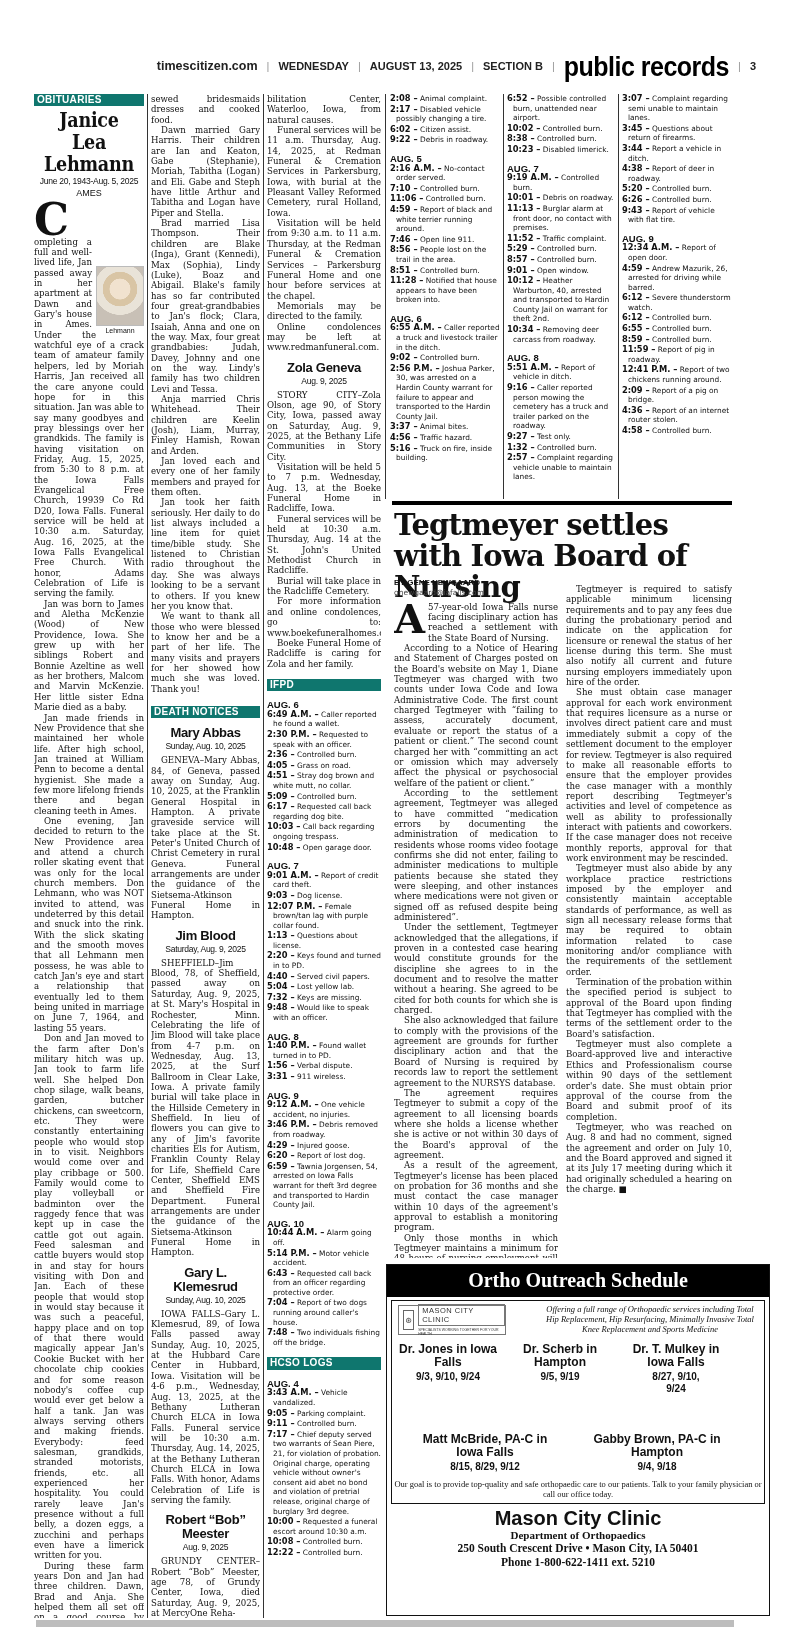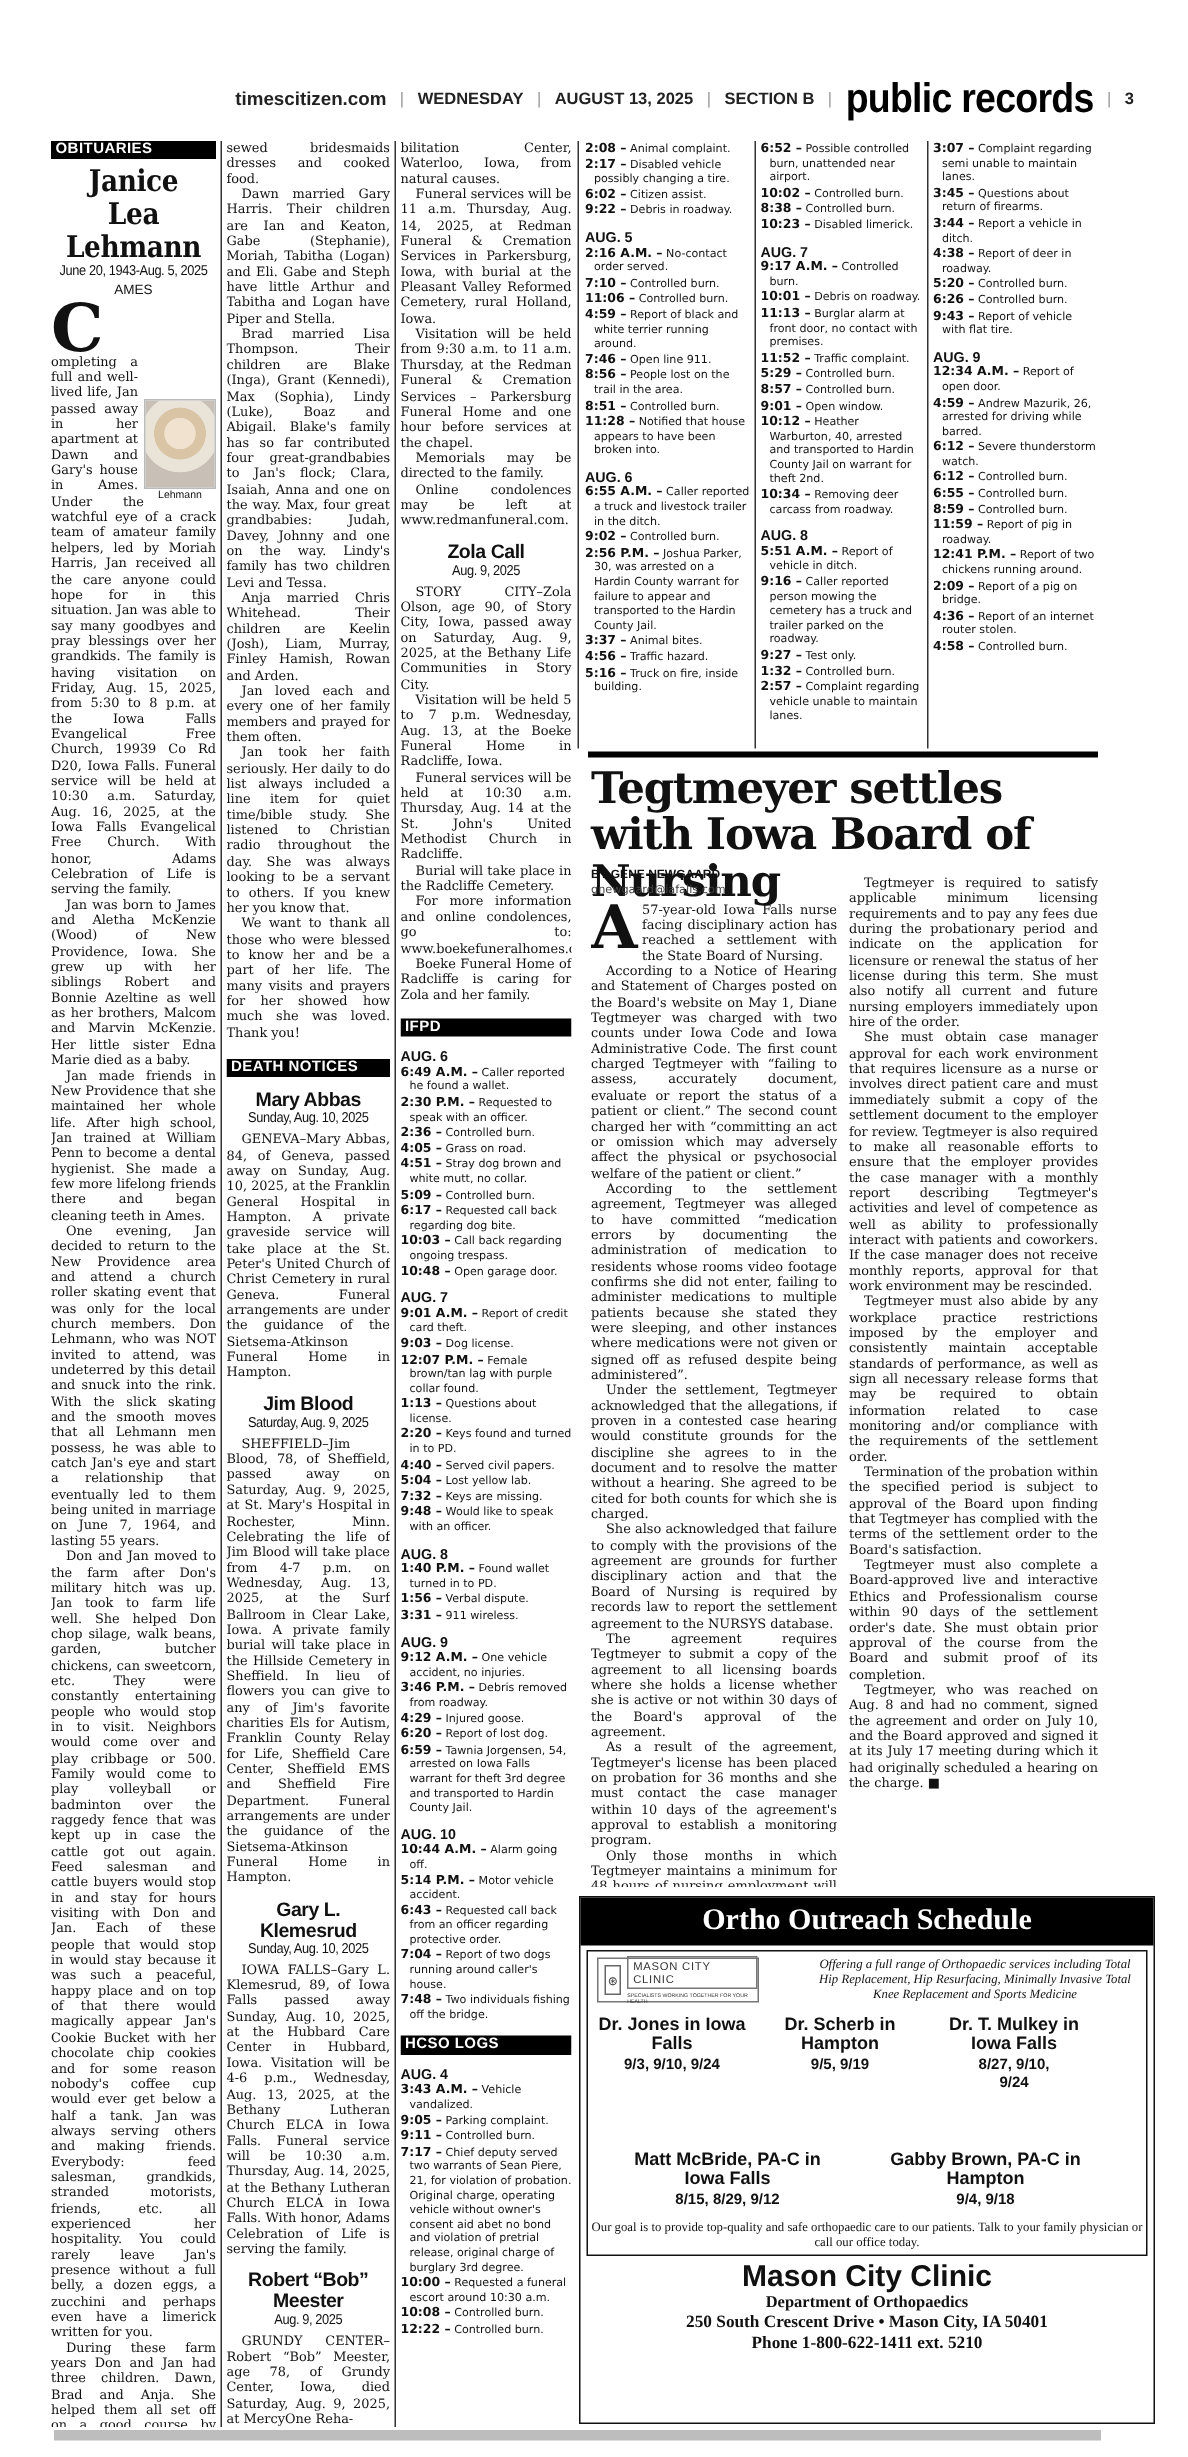--- a/index.html
+++ b/index.html
@@ -5,21 +5,21 @@
   * { box-sizing: border-box; margin: 0; padding: 0; }
   body { width: 792px; height: 1638px; background: #fff; color: #111; font-family: "DejaVu Serif", serif; position: relative; overflow: hidden; }
   .masthead { position: absolute; top: 48px; left: 0; width: 792px; height: 36px; display: flex; align-items: center; justify-content: flex-end; padding-right: 36px; font-family: "Liberation Sans", sans-serif; }
   .masthead .m { font-size: 11px; font-weight: bold; color: #222; }
   .masthead .site { font-size: 12.5px; font-weight: bold; }
   .masthead .sep { color: #999; margin: 0 9px; font-size: 11px; }
   .masthead .sec { font-size: 25px; font-weight: bold; letter-spacing: -0.5px; color: #000; transform: scaleY(1.1); }
   .col { position: absolute; font-size: 8.6px; line-height: 10.35px; text-align: justify; hyphens: auto; overflow: hidden; }
   .col p { text-indent: 10px; }
   .rule-v { position: absolute; width: 1px; background: #333; }
-  .label-bar { background: #000000; color: #fff; font-family: "Liberation Sans", sans-serif; font-weight: bold; font-size: 10px; padding: 1px 3px; letter-spacing: 0.3px; margin-bottom: 3px; }
+  .label-bar { background: #0f766e; color: #fff; font-family: "Liberation Sans", sans-serif; font-weight: bold; font-size: 10px; padding: 1px 3px; letter-spacing: 0.3px; margin-bottom: 3px; }
   .ob-name { font-family: "Liberation Sans", sans-serif; font-weight: bold; text-align: center; font-size: 13px; line-height: 14px; margin-top: 8px; letter-spacing: -0.3px; }
   .ob-big { font-family: "DejaVu Serif", serif; font-size: 20px; line-height: 22px; font-weight: bold; margin-top: 2px; transform: scaleX(0.88); }
   .ob-date { font-family: "Liberation Sans", sans-serif; text-align: center; font-size: 9.5px; line-height: 12px; letter-spacing: -0.3px; transform: scaleX(0.9); }
   .ob-city { font-family: "Liberation Sans", sans-serif; text-align: center; font-size: 9px; margin: 1px 0 3px; }
   .dropcap { float: left; font-size: 44px; line-height: 34px; font-weight: bold; margin: 1px 3px 0 0; font-family: "DejaVu Serif", serif; }
   .photo { float: right; width: 48px; height: 60px; margin: 2px 0 2px 4px; background: radial-gradient(circle at 50% 38%, #f1e2cf 0 24%, #d9c5a5 25% 40%, #e9e3d8 41% 60%, #c8c0b6 61%); border: 1px solid #bbb; }
   .photo-cap { float: right; clear: right; width: 48px; font-family: "Liberation Sans", sans-serif; font-size: 7px; text-align: center; margin-top: -2px; }
   .log { font-family: "DejaVu Sans", sans-serif; font-size: 7.4px; line-height: 9.6px; text-align: left; }
   .log .day { font-family: "Liberation Sans", sans-serif; font-weight: bold; font-size: 9.5px; margin-top: 9px; }
   .log .entry { padding-left: 6px; text-indent: -6px; margin-bottom: 1px; }
@@ -103,21 +103,21 @@
   <p style="margin-top:3px;">GRUNDY CENTER–Robert “Bob” Meester, age 78, of Grundy Center, Iowa, died Saturday, Aug. 9, 2025, at MercyOne Reha-</p>
 </div>
 <div class="rule-v" style="left:263px; top:94px; height:1524px;"></div>
 
 <div class="col" style="left:267px; top:94px; width:114px; height:1524px;">
   <div>bilitation Center, Waterloo, Iowa, from natural causes.</div>
   <p>Funeral services will be 11 a.m. Thursday, Aug. 14, 2025, at Redman Funeral &amp; Cremation Services in Parkersburg, Iowa, with burial at the Pleasant Valley Reformed Cemetery, rural Holland, Iowa.</p>
   <p>Visitation will be held from 9:30 a.m. to 11 a.m. Thursday, at the Redman Funeral &amp; Cremation Services – Parkersburg Funeral Home and one hour before services at the chapel.</p>
   <p>Memorials may be directed to the family.</p>
   <p>Online condolences may be left at www.redmanfuneral.com.</p>
-  <div class="ob-name">Zola Call</div>
+  <div class="ob-name">Zola Geneva</div>
   <div class="ob-date">Aug. 9, 2025</div>
   <p style="margin-top:3px;">STORY CITY–Zola Olson, age 90, of Story City, Iowa, passed away on Saturday, Aug. 9, 2025, at the Bethany Life Communities in Story City.</p>
   <p>Visitation will be held 5 to 7 p.m. Wednesday, Aug. 13, at the Boeke Funeral Home in Radcliffe, Iowa.</p>
   <p>Funeral services will be held at 10:30 a.m. Thursday, Aug. 14 at the St. John's United Methodist Church in Radcliffe.</p>
   <p>Burial will take place in the Radcliffe Cemetery.</p>
   <p>For more information and online condolences, go to: www.boekefuneralhomes.com.</p>
   <p>Boeke Funeral Home of Radcliffe is caring for Zola and her family.</p>
   <div class="label-bar" style="margin-top:10px;">IFPD</div>
   <div class="log" id="ifpd-log">
       <div class="day">AUG. 6</div>
@@ -193,21 +193,21 @@
     <div class="entry"><span class="t">4:56 –</span> <span>Traffic hazard.</span></div>
     <div class="entry"><span class="t">5:16 –</span> <span>Truck on fire, inside building.</span></div>
   </div>
 <div class="rule-v" style="left:503px; top:94px; height:405px;"></div>
 <div class="col log" style="left:507px; top:94px; width:108px; height:405px;" id="hcso-log-c">
     <div class="entry"><span class="t">6:52 –</span> <span>Possible controlled burn, unattended near airport.</span></div>
     <div class="entry"><span class="t">10:02 –</span> <span>Controlled burn.</span></div>
     <div class="entry"><span class="t">8:38 –</span> <span>Controlled burn.</span></div>
     <div class="entry"><span class="t">10:23 –</span> <span>Disabled limerick.</span></div>
     <div class="day">AUG. 7</div>
-    <div class="entry"><span class="t">9:17 A.M. –</span> <span>Controlled burn.</span></div>
+    <div class="entry"><span class="t">9:19 A.M. –</span> <span>Controlled burn.</span></div>
     <div class="entry"><span class="t">10:01 –</span> <span>Debris on roadway.</span></div>
     <div class="entry"><span class="t">11:13 –</span> <span>Burglar alarm at front door, no contact with premises.</span></div>
     <div class="entry"><span class="t">11:52 –</span> <span>Traffic complaint.</span></div>
     <div class="entry"><span class="t">5:29 –</span> <span>Controlled burn.</span></div>
     <div class="entry"><span class="t">8:57 –</span> <span>Controlled burn.</span></div>
     <div class="entry"><span class="t">9:01 –</span> <span>Open window.</span></div>
     <div class="entry"><span class="t">10:12 –</span> <span>Heather Warburton, 40, arrested and transported to Hardin County Jail on warrant for theft 2nd.</span></div>
     <div class="entry"><span class="t">10:34 –</span> <span>Removing deer carcass from roadway.</span></div>
     <div class="day">AUG. 8</div>
     <div class="entry"><span class="t">5:51 A.M. –</span> <span>Report of vehicle in ditch.</span></div>

